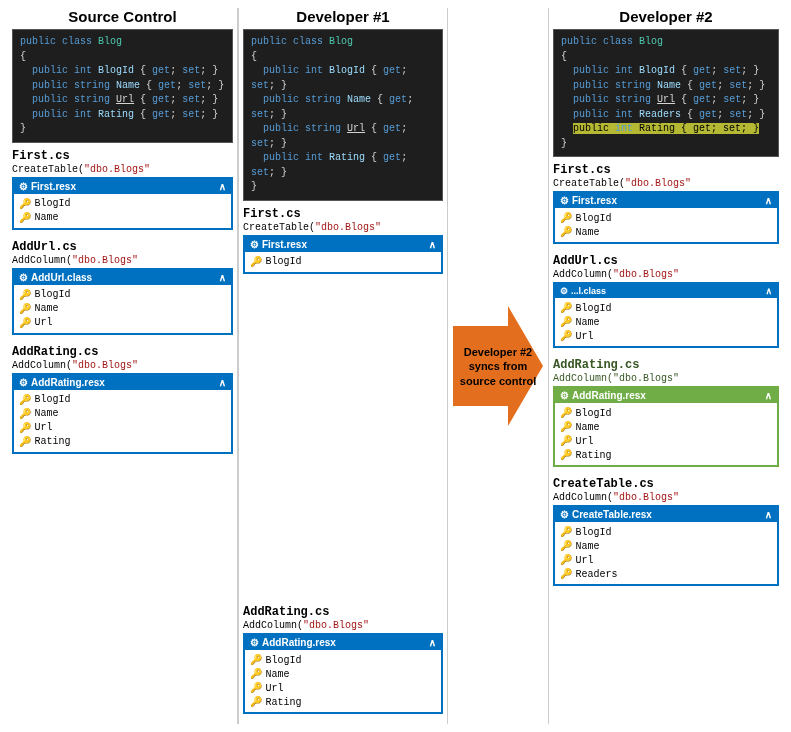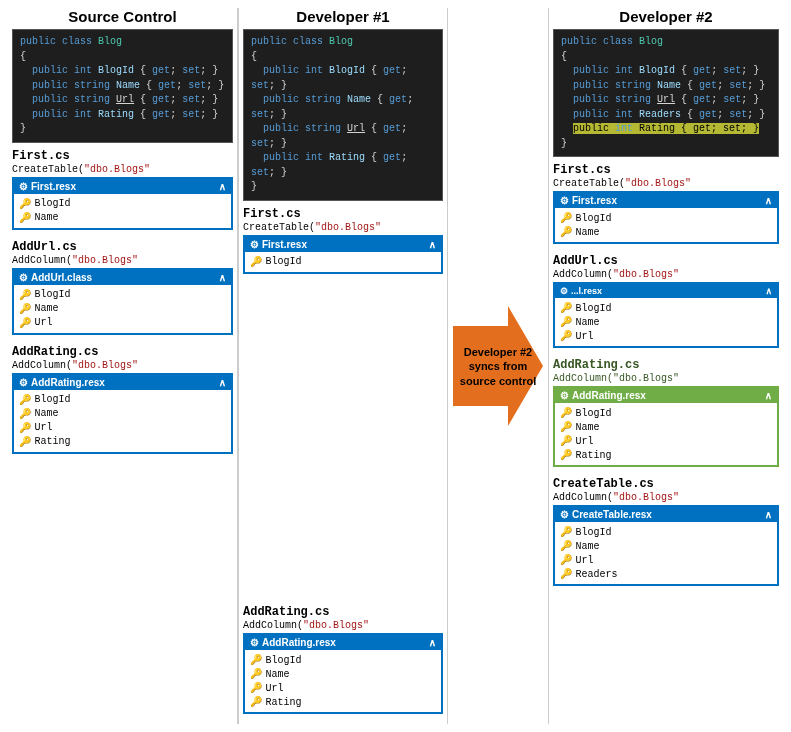--- a/index.html
+++ b/index.html
@@ -333,21 +333,21 @@
       </div>
     </div>
 
     <div class="migration-group">
       <div class="migration-filename">AddUrl.cs</div>
       <div class="migration-code">AddColumn(<span class="str">"dbo.Blogs"</span></div>
       <div class="resx-box" style="overflow:hidden;">
         <div class="resx-header" style="font-size:9px;">
           <div class="resx-title">
             <span>⚙</span>
-            <span>...l.resx</span>
+            <span>...l.class</span>
           </div>
           <span>∧</span>
         </div>
         <div class="resx-body">
           <div class="resx-item"><span class="icon-key">🔑</span> BlogId</div>
           <div class="resx-item"><span class="icon-key">🔑</span> Name</div>
           <div class="resx-item"><span class="icon-key">🔑</span> Url</div>
         </div>
       </div>
     </div>

